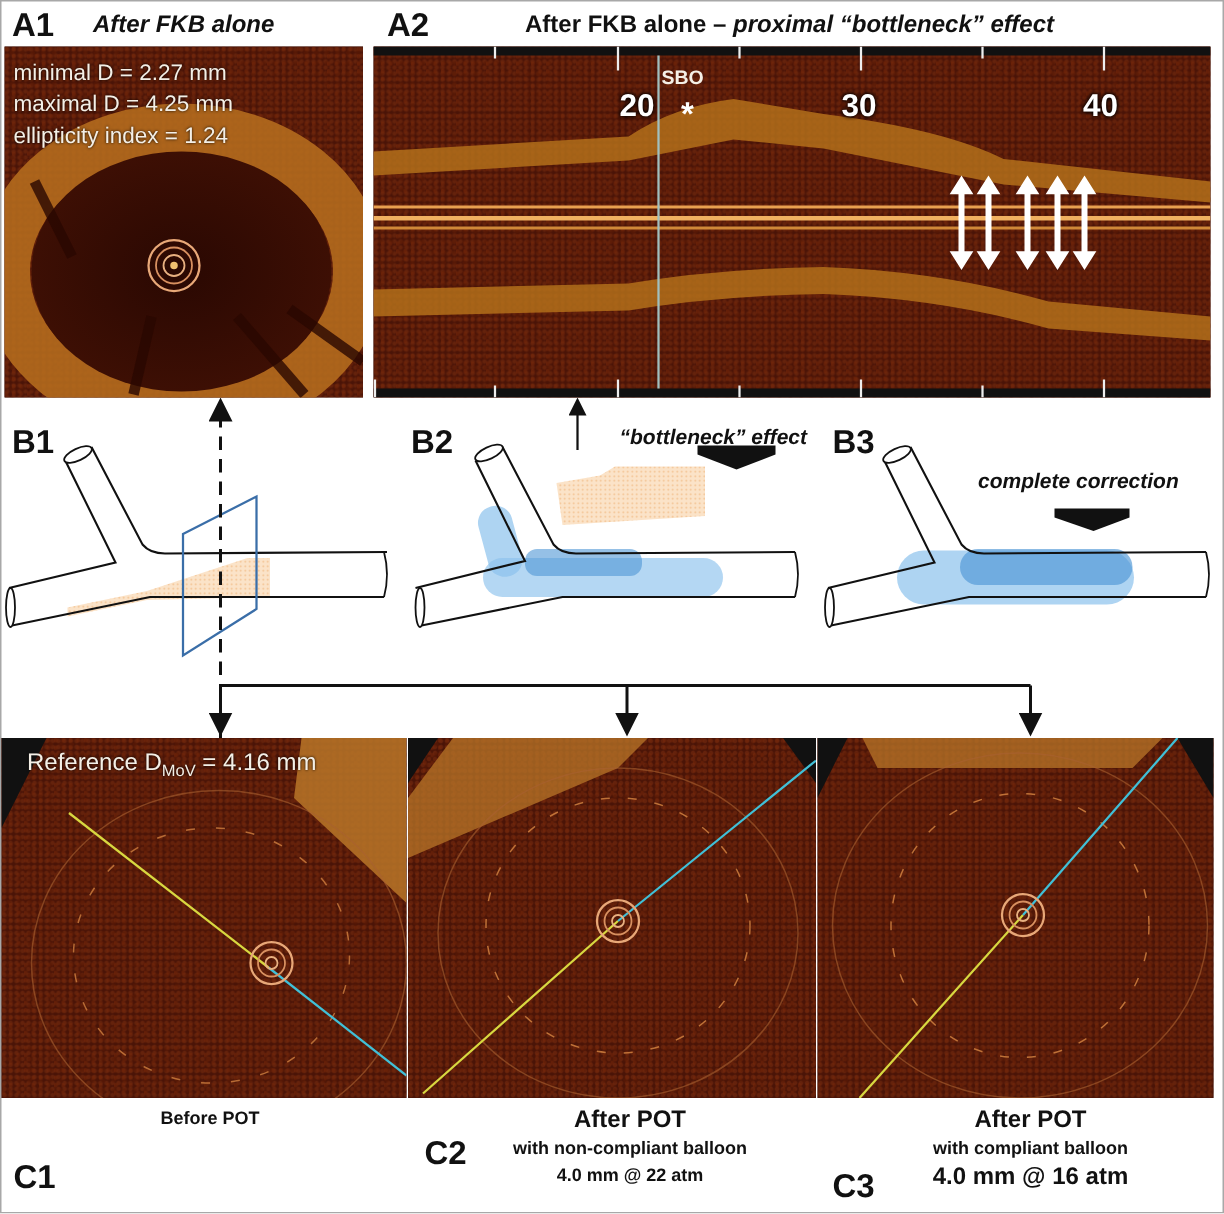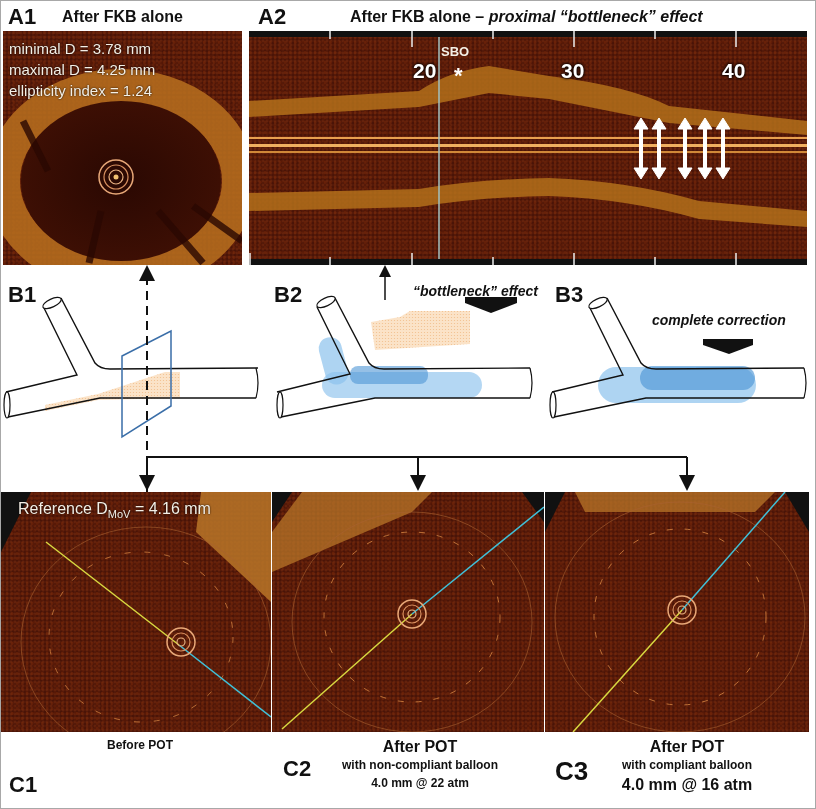--- a/index.html
+++ b/index.html
@@ -17,21 +17,21 @@
   .overlay-text{position:absolute;color:#f4efe6;font-size:15px;line-height:21px;text-shadow:0 0 2px #000;}
   .caption{position:absolute;text-align:center;font-weight:bold;color:#111;}
   svg{position:absolute;overflow:visible;}
 </style>
 </head>
 <body>
 
 <div class="frame"></div>
 
 <div class="panel-label" style="left:8px;top:4px;font-size:22px;">A1</div>
-<div class="title" style="left:62px;top:8px;">After FKB alone</div>
+<div class="title" style="left:62px;top:8px;font-style:italic;">After FKB alone</div>
 
 <div class="oct" style="left:3px;top:31px;width:239px;height:234px;">
   <div class="noise"></div>
   <svg width="239" height="234">
     <defs>
       <radialGradient id="a1glow" cx="50%" cy="50%" r="50%">
         <stop offset="0%" stop-color="#2a0802"></stop>
         <stop offset="100%" stop-color="#3d0f04"></stop>
       </radialGradient>
     </defs>
@@ -47,21 +47,21 @@
     </g>
 
     <g fill="none">
       <circle cx="113" cy="146" r="17" stroke="#e8a878" stroke-width="1.5"></circle>
       <circle cx="113" cy="146" r="12" stroke="#d89060" stroke-width="1.2"></circle>
       <circle cx="113" cy="146" r="7" stroke="#e8b080" stroke-width="1.2"></circle>
       <circle cx="113" cy="146" r="2.5" fill="#f0c070"></circle>
     </g>
   </svg>
   <div class="overlay-text" style="left:6px;top:7px;">
-    <div>minimal D = 3.78 mm</div>
+    <div>minimal D = 2.27 mm</div>
     <div>maximal D = 4.25 mm</div>
     <div>ellipticity index = 1.24</div>
   </div>
 </div>
 
 <div class="panel-label" style="left:258px;top:4px;font-size:22px;">A2</div>
 <div class="title" style="left:350px;top:8px;">
   <span>After FKB alone – </span><em>proximal “bottleneck” effect</em>
 </div>
 
@@ -259,18 +259,18 @@
   <div style="font-size:12px;">Before POT</div>
 </div>
 
 <div class="panel-label" style="left:283px;top:756px;font-size:22px;">C2</div>
 <div class="caption" style="left:320px;top:738px;width:200px;">
   <div style="font-size:16px;">After POT</div>
   <div style="font-size:12px;margin-top:2px;">with non-compliant balloon</div>
   <div style="font-size:12px;margin-top:4px;">4.0 mm @ 22 atm</div>
 </div>
 
-<div class="panel-label" style="left:555px;top:756px;font-size:26px;">C3</div>
+<div class="panel-label" style="left:555px;top:778px;font-size:22px;">C3</div>
 <div class="caption" style="left:592px;top:738px;width:190px;">
   <div style="font-size:16px;">After POT</div>
   <div style="font-size:12px;margin-top:2px;">with compliant balloon</div>
   <div style="font-size:16px;margin-top:4px;">4.0 mm @ 16 atm</div>
 </div>
 
 </body></html>

